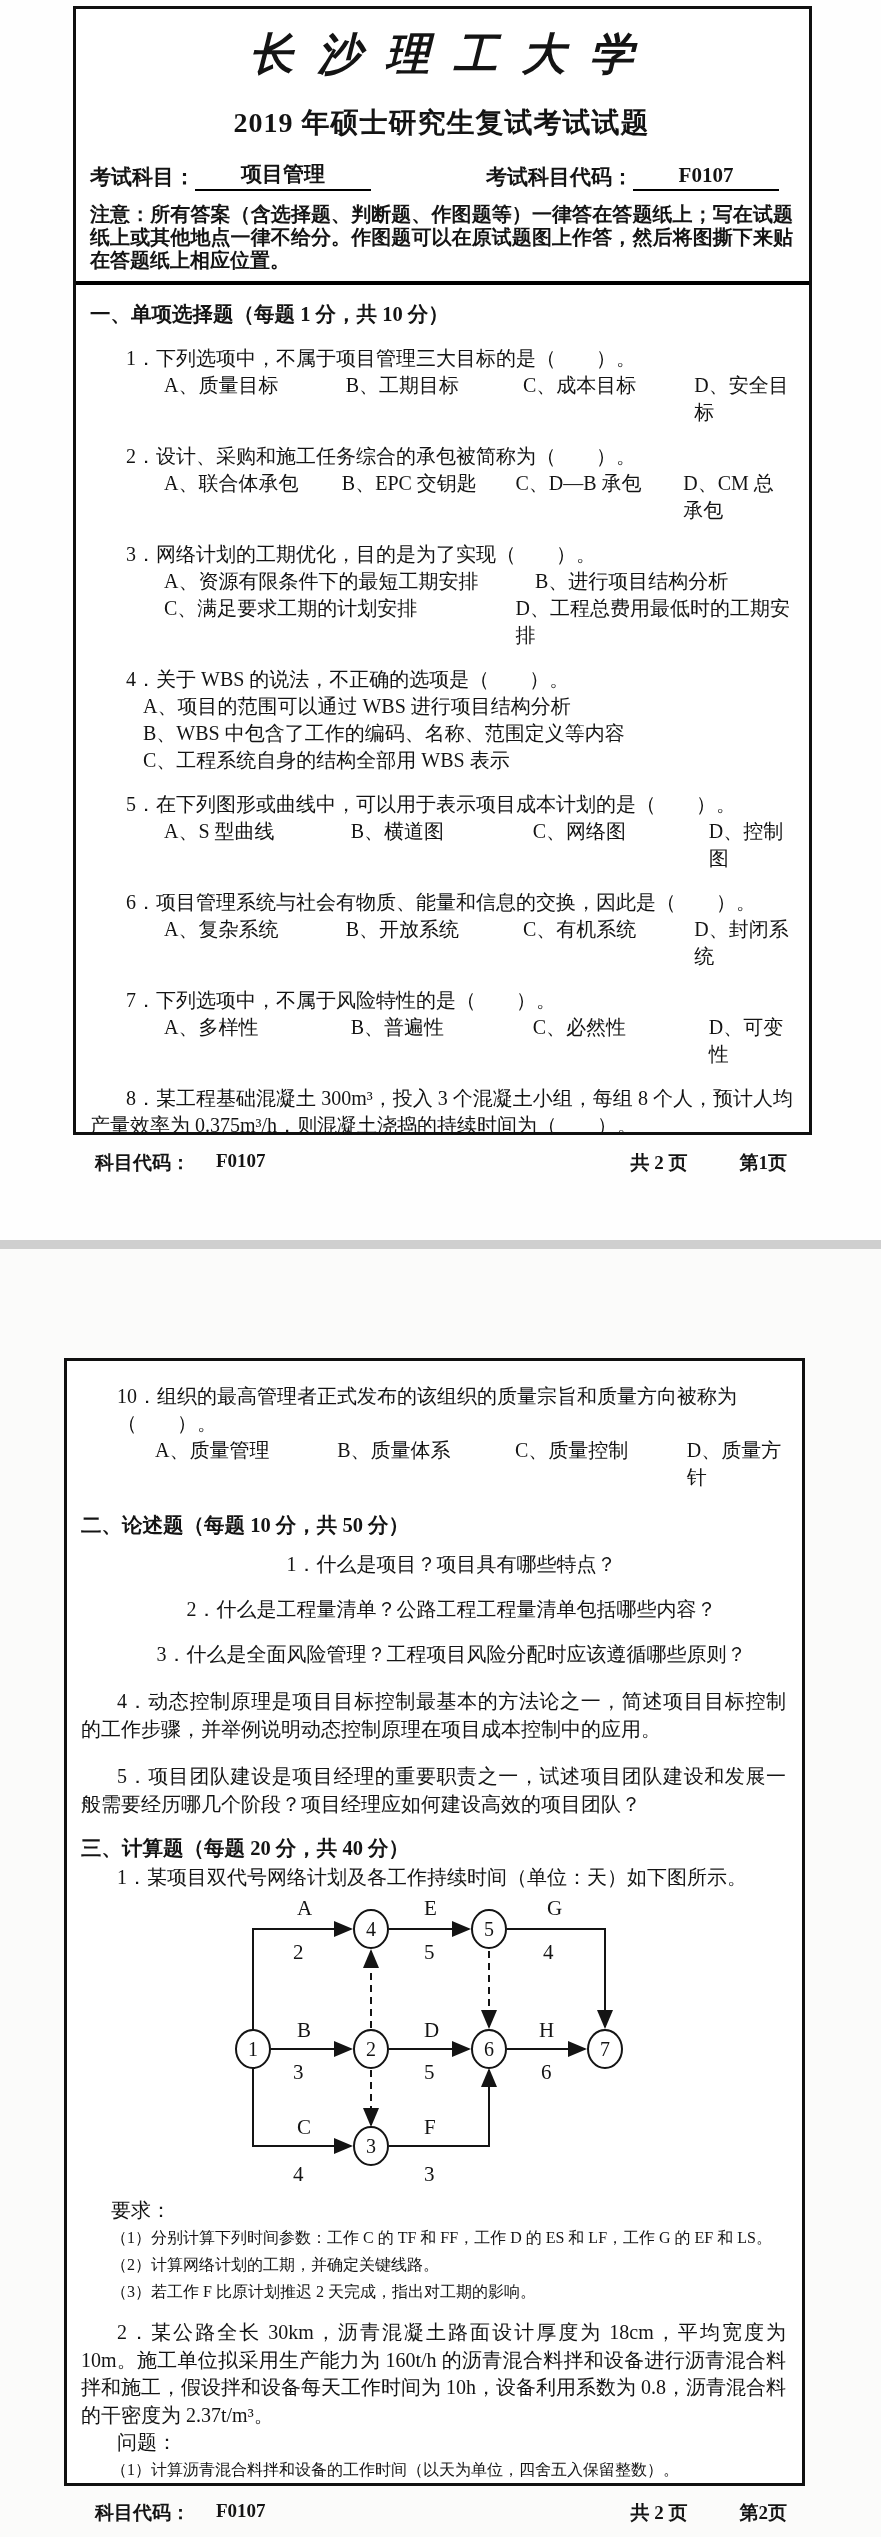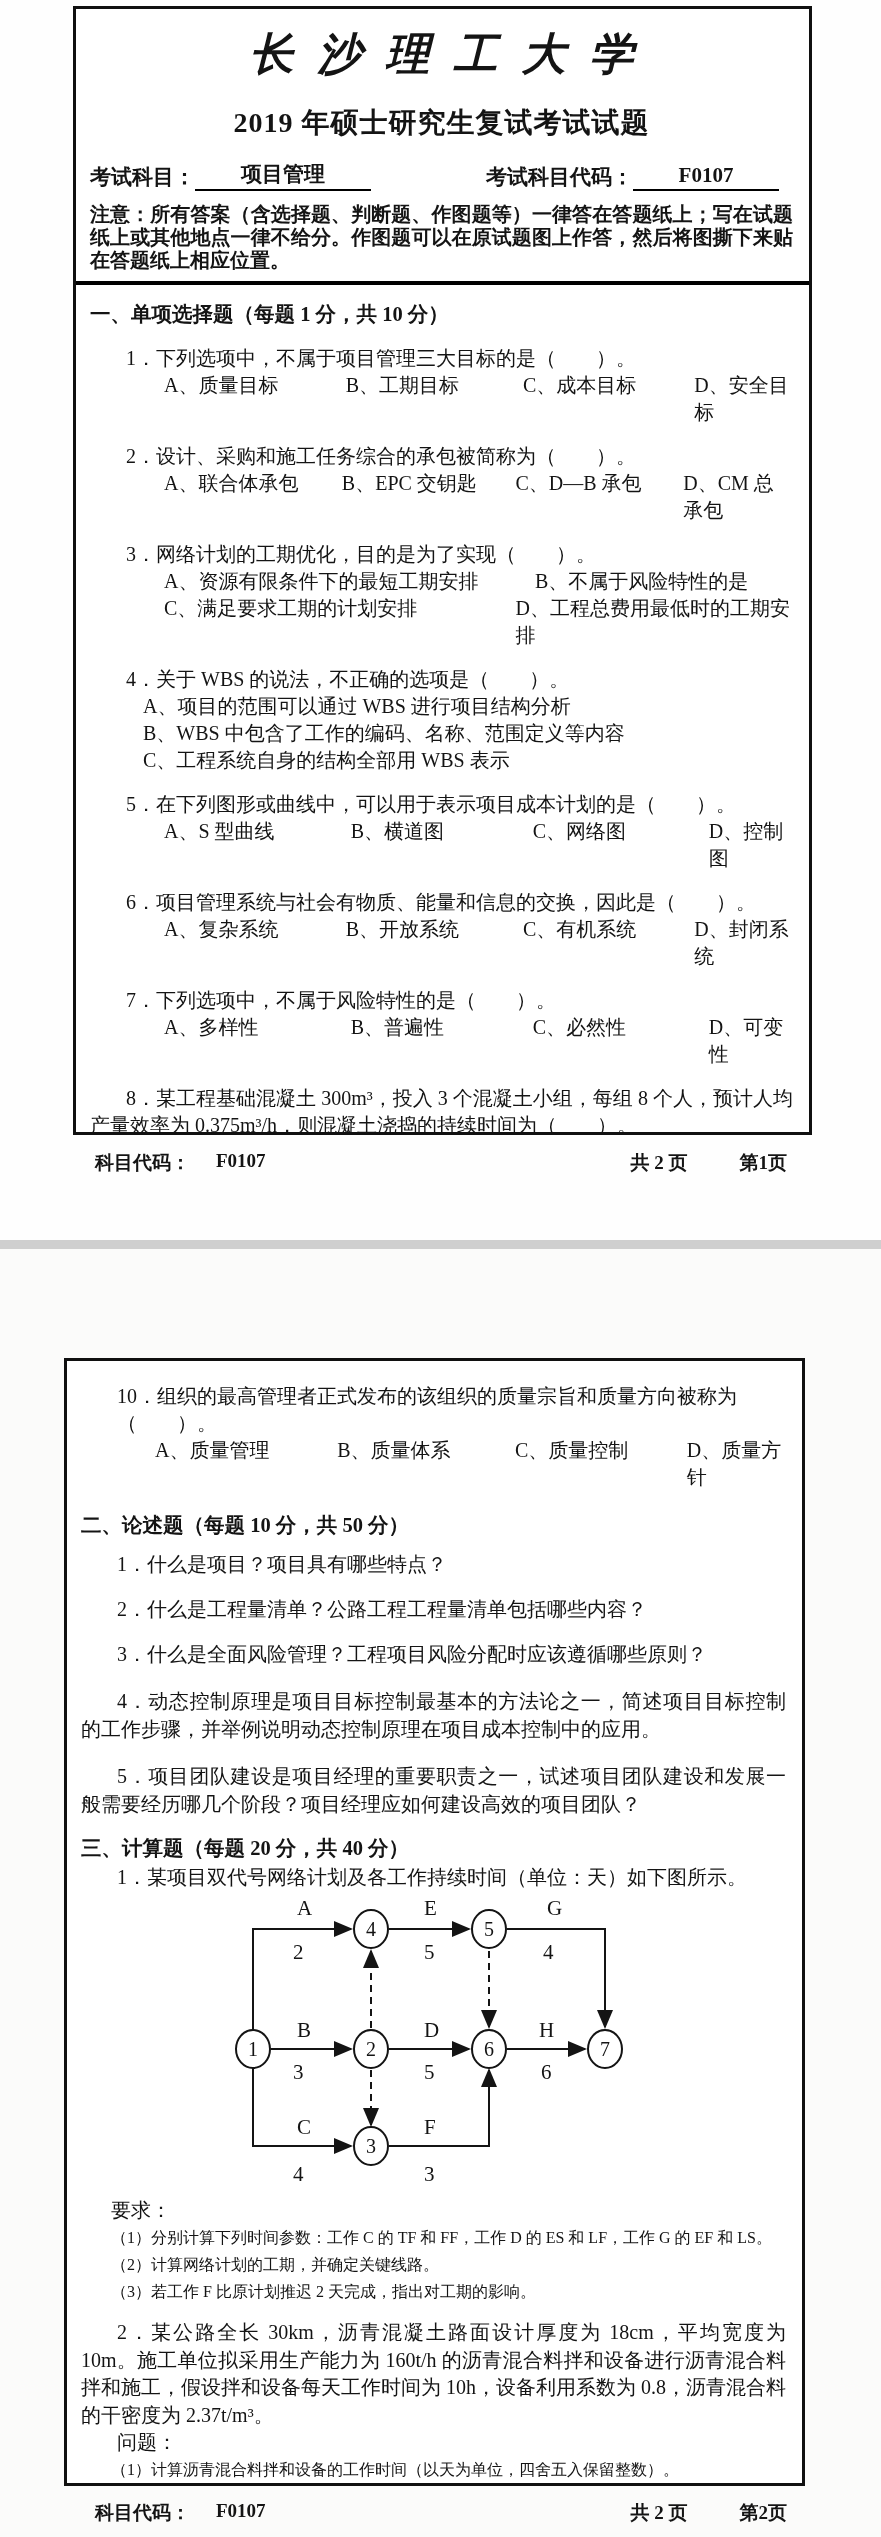--- a/index.html
+++ b/index.html
@@ -38,21 +38,21 @@
   .qpar  { font-size:20px; margin:17px 0 0 0; text-indent:36px; line-height:27px; text-align:justify; }
   .opts  { display:flex; margin-left:74px; font-size:20px; line-height:27px;gap:34px; }
   .opts.c4 span:nth-child(1){ width:171px; }
   .opts.c4 span:nth-child(2){ width:166px; }
   .opts.c4 span:nth-child(3){ width:159px; }
   .opts.c2 span:nth-child(1){ width:337px; }
   .optline { margin-left:53px; font-size:20px; line-height:27px; }
 
   
   .q10t { margin-top:22px; }
-  .item { font-size:20px; margin:16px 0 0 36px; line-height:27px; }
+  .item { font-size:20px; margin:16px 0 0 36px; line-height:27px;text-align:center; }
   .par2 { font-size:20px; margin:20px 0 0 0; text-indent:36px; line-height:27.5px; text-align:justify; }
   .diagram { margin:8px 0 0 150px; }
   .diagram svg { display:block; }
   .lbl-line { font-size:20px; margin:8px 0 0 30px; line-height:27px; }
   .req { font-size:16px; margin:0; text-indent:30px; line-height:27px; text-align:justify; }
 
   .footer { position:absolute; display:flex; font-size:19px; font-weight:bold; width:692px; }
   #footer1 { left:95px; top:1150px; }
   #footer2 { left:95px; top:2500px; }
   .footer .f-value { margin-left:26px; }
@@ -96,21 +96,21 @@
   <div class="opts c4">
     <span>A、联合体承包</span>
     <span>B、EPC 交钥匙</span>
     <span>C、D—B 承包</span>
     <span>D、CM 总承包</span>
   </div>
 
   <div class="qtext">3．网络计划的工期优化，目的是为了实现（　　）。</div>
   <div class="opts c2">
     <span>A、资源有限条件下的最短工期安排</span>
-    <span>B、不属于风险特性的是</span>
+    <span>B、进行项目结构分析</span>
   </div>
   <div class="opts c2">
     <span>C、满足要求工期的计划安排</span>
     <span>D、工程总费用最低时的工期安排</span>
   </div>
 
   <div class="qtext">4．关于 WBS 的说法，不正确的选项是（　　）。</div>
   <div class="optline">A、项目的范围可以通过 WBS 进行项目结构分析</div>
   <div class="optline">B、WBS 中包含了工作的编码、名称、范围定义等内容</div>
   <div class="optline">C、工程系统自身的结构全部用 WBS 表示</div>

